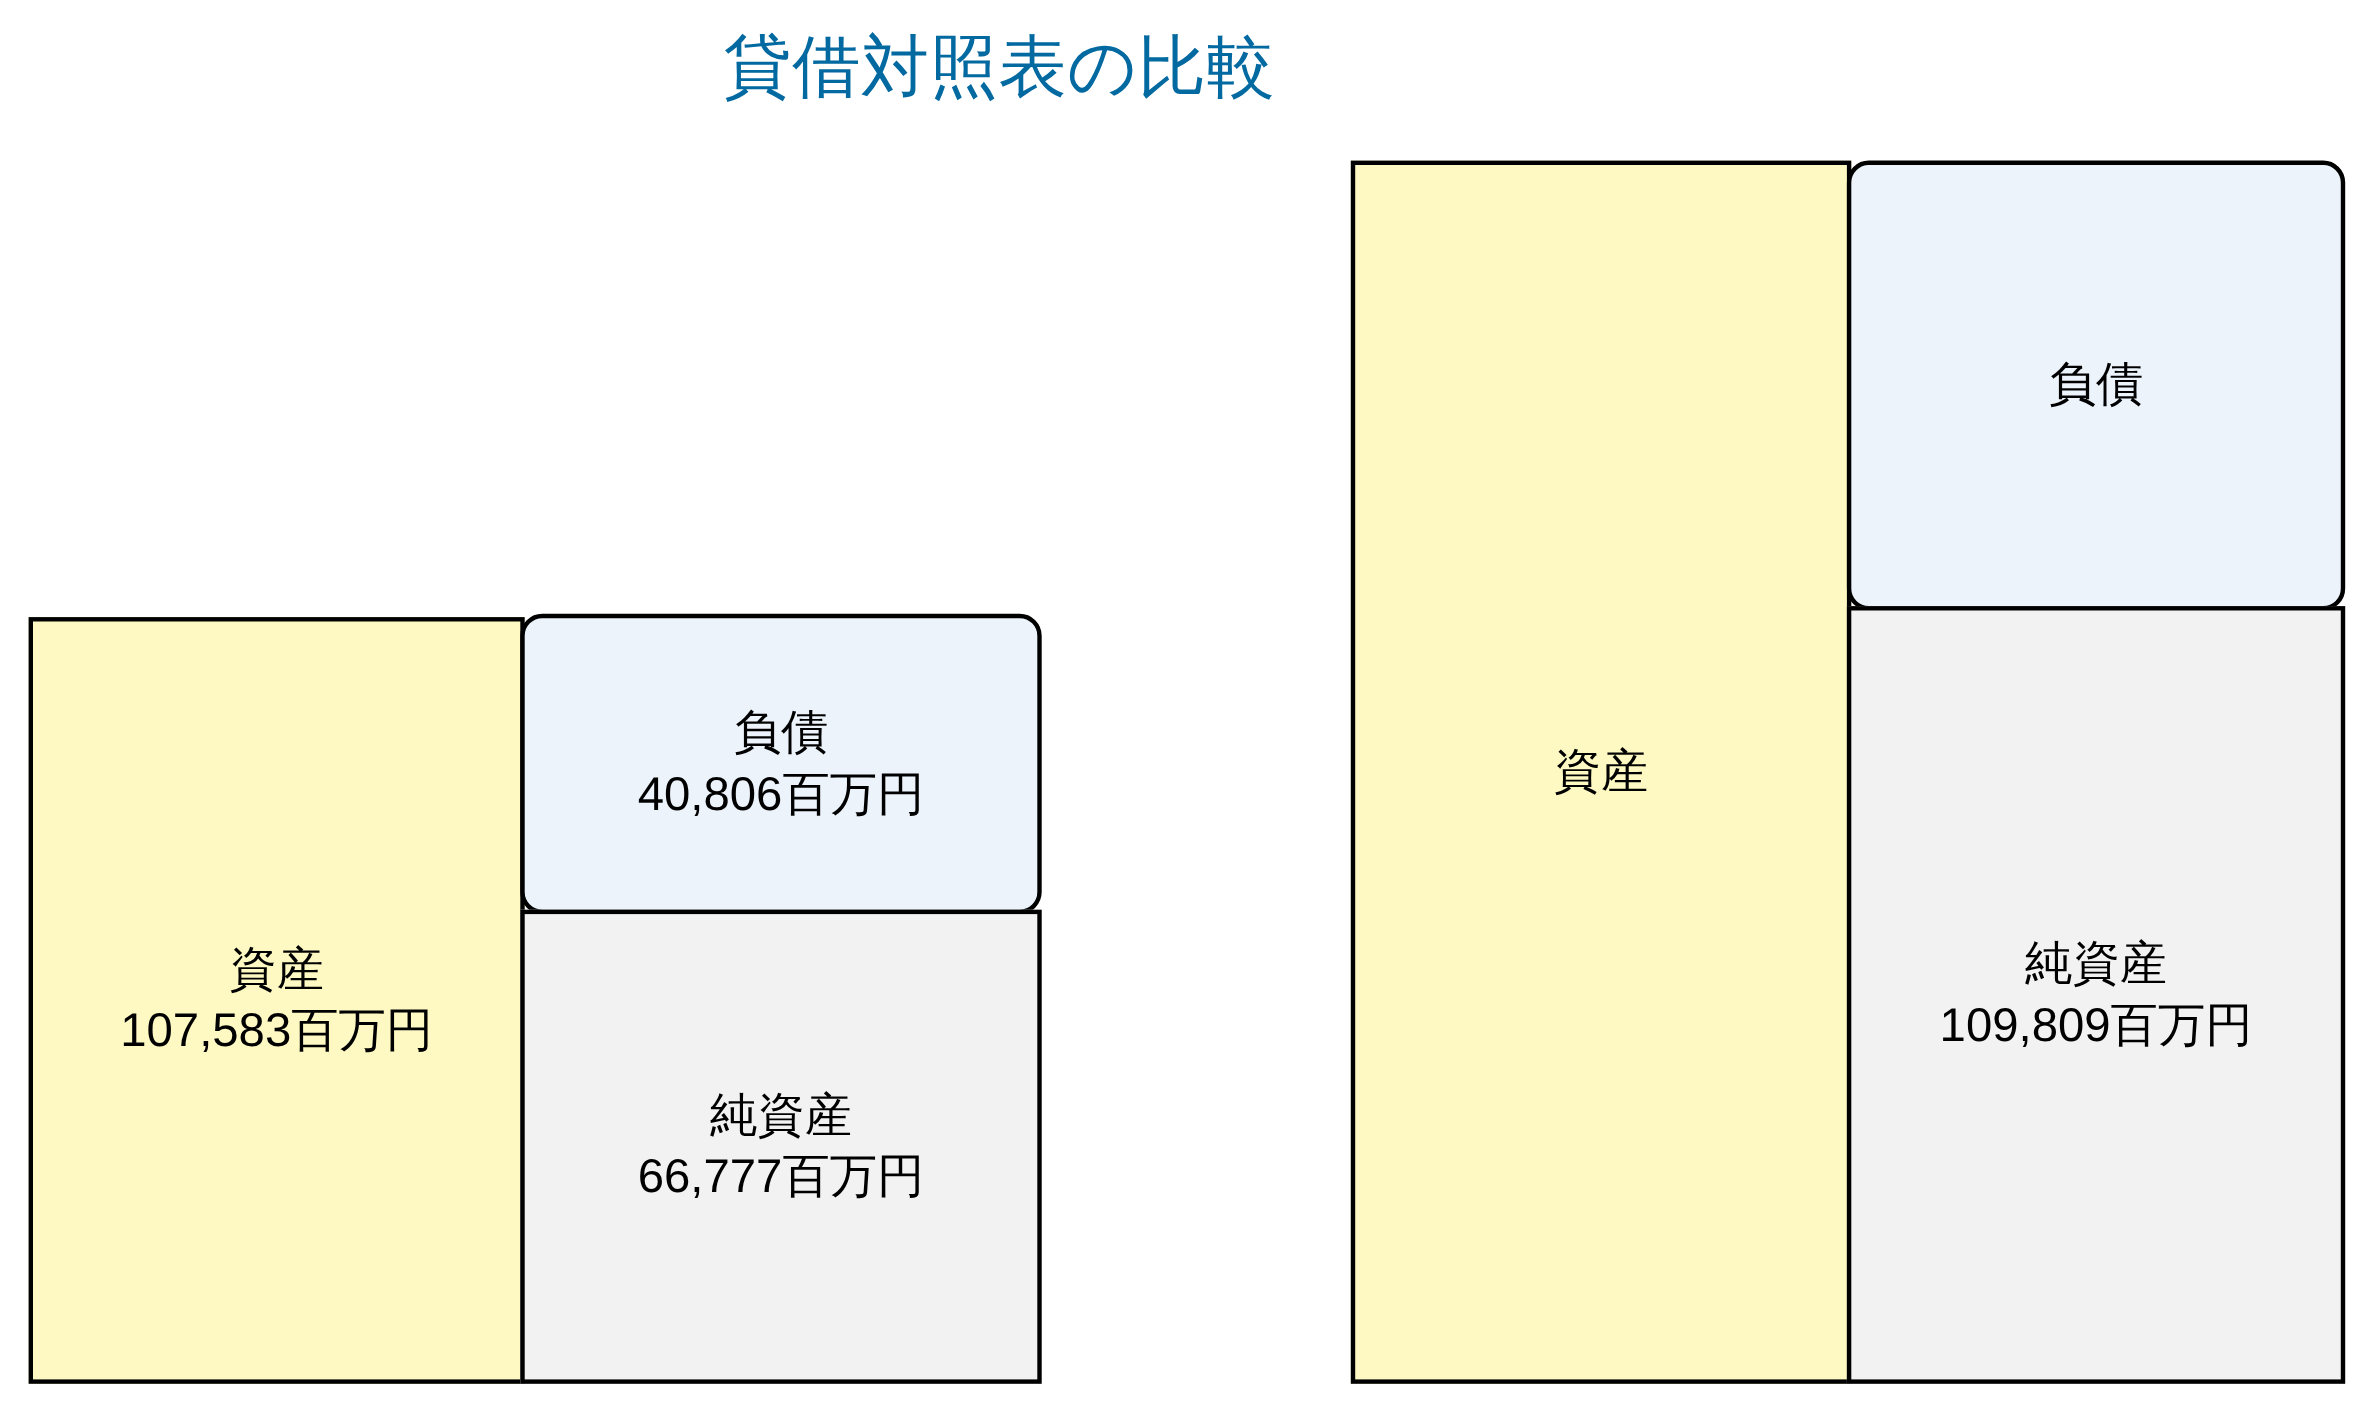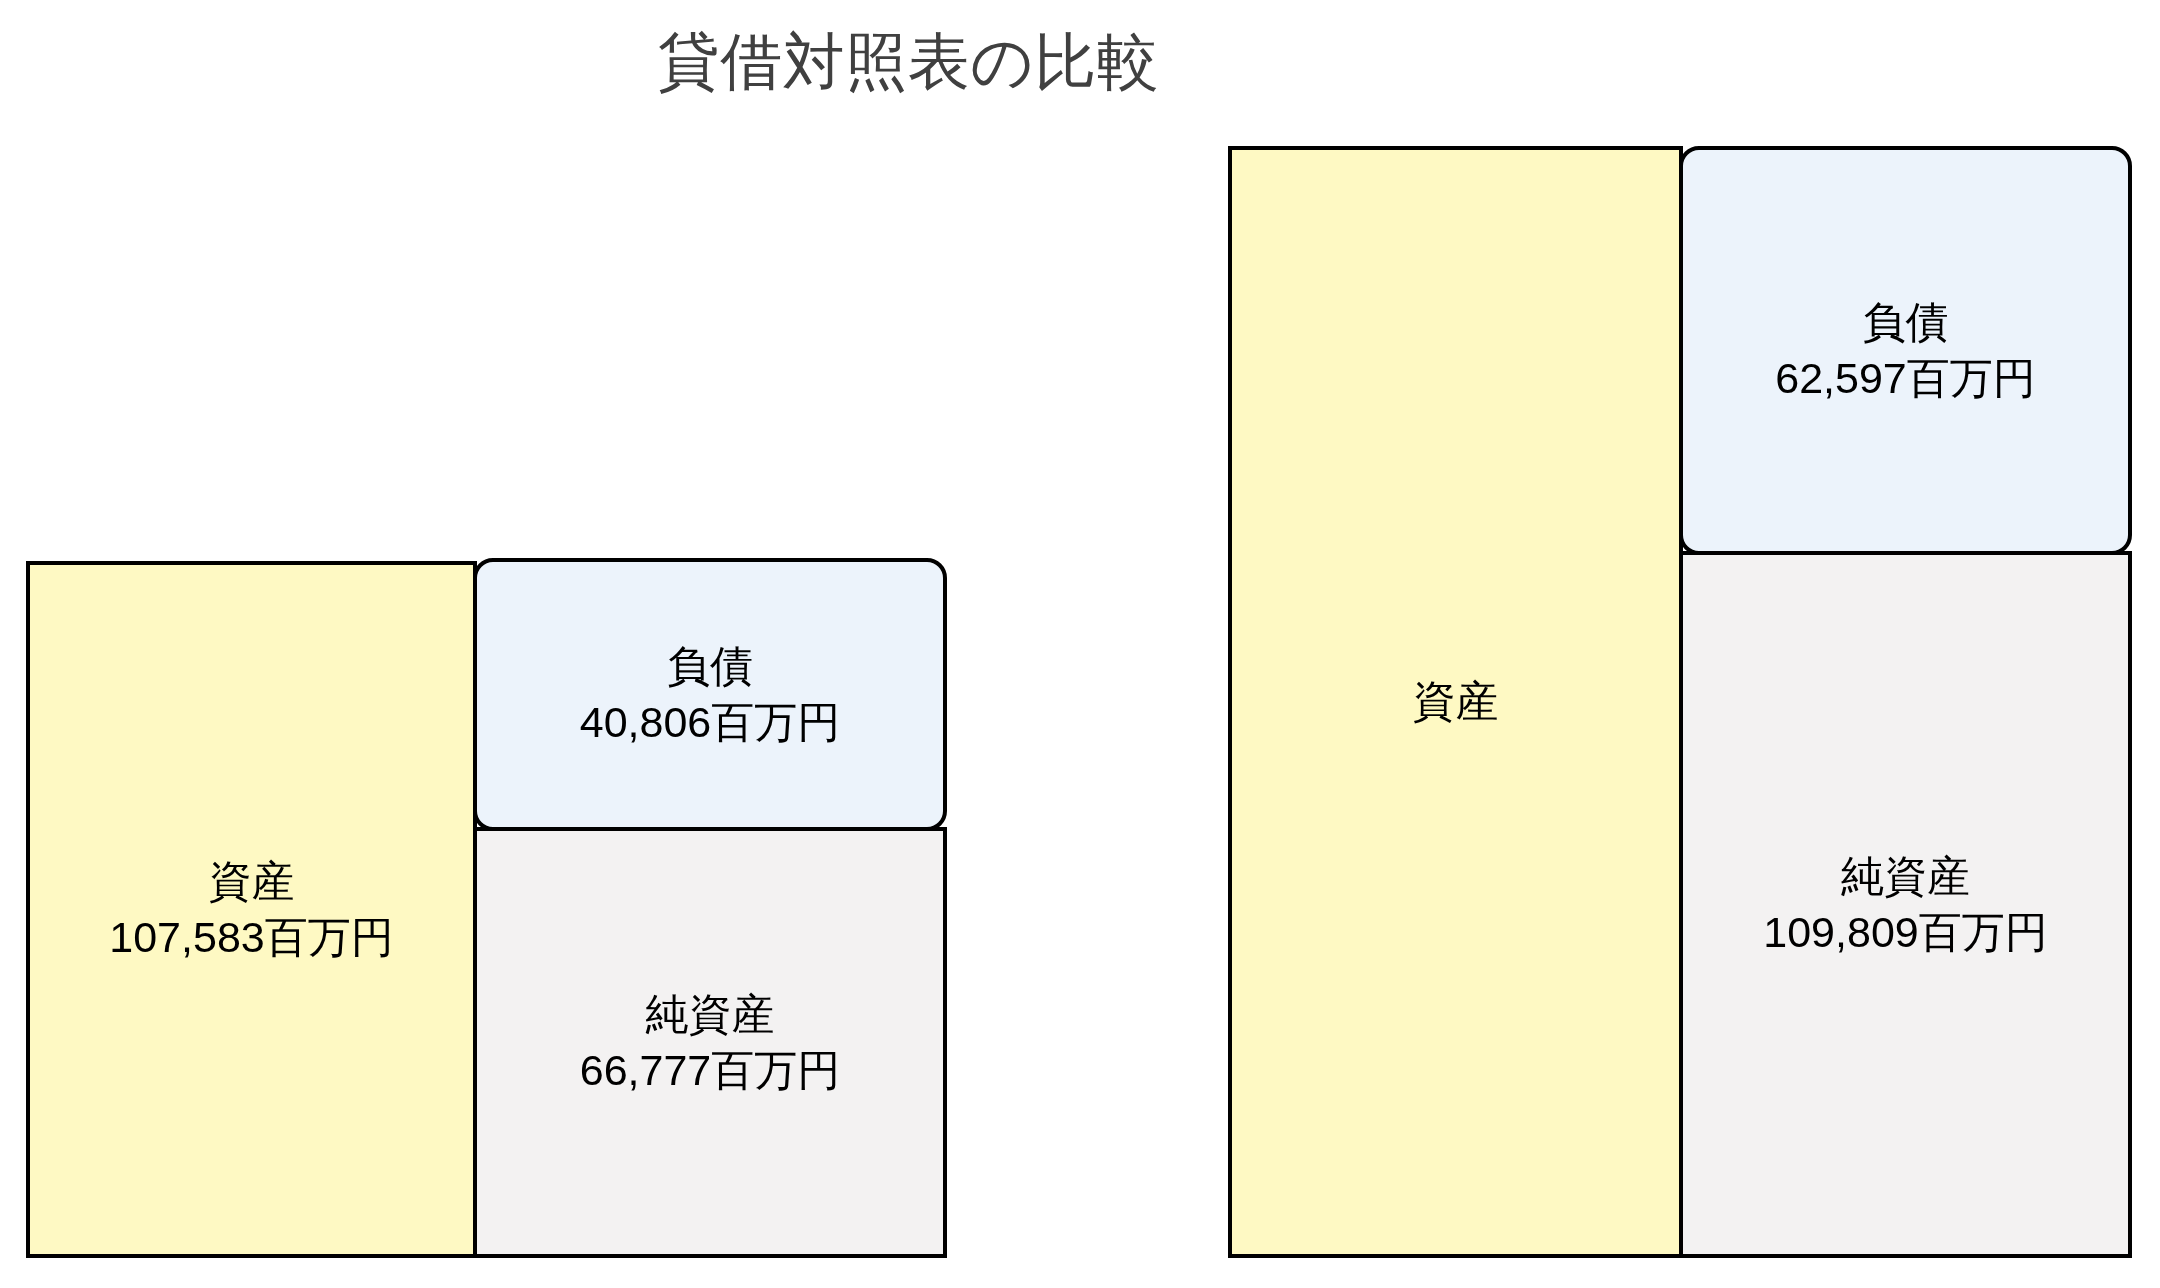--- a/index.html
+++ b/index.html
@@ -22,21 +22,21 @@
 
   
   .chart-title {
     position: absolute;
     left: 0;
     top: 28px;
     width: 1817px;
     text-align: center;
     font-size: 62px;
     font-weight: 400;
-    color: #404040;
+    color: #0369a1;
     letter-spacing: 0.5px;
     line-height: 1.1;
     white-space: nowrap;
   }
 
   
   .bs-group {
     position: absolute;
   }
   .bs-box {
@@ -107,21 +107,20 @@
 
     <div id="right-assets" class="bs-box fill-assets">
       <div class="box-label">
         <span class="lbl-name">資産</span>
       </div>
     </div>
 
     <div id="right-liabilities" class="bs-box fill-liab">
       <div class="box-label">
         <span class="lbl-name">負債</span>
-        <span class="lbl-value">62,597百万円</span>
       </div>
     </div>
 
     <div id="right-netassets" class="bs-box fill-netassets">
       <div class="box-label">
         <span class="lbl-name">純資産</span>
         <span class="lbl-value">109,809百万円</span>
       </div>
     </div>
 

